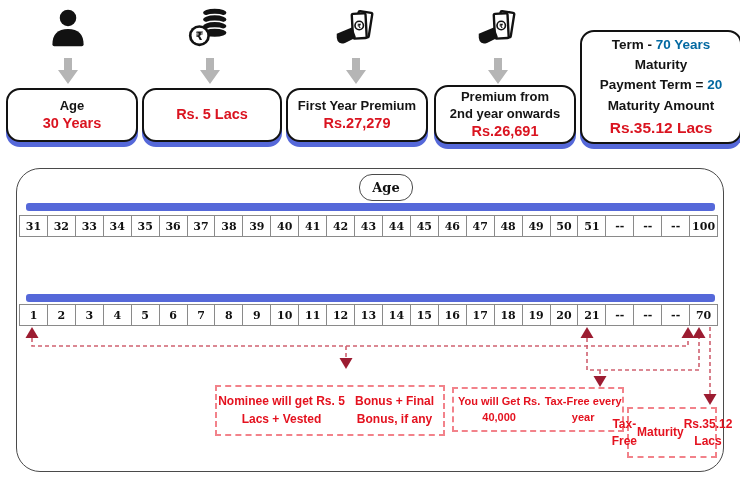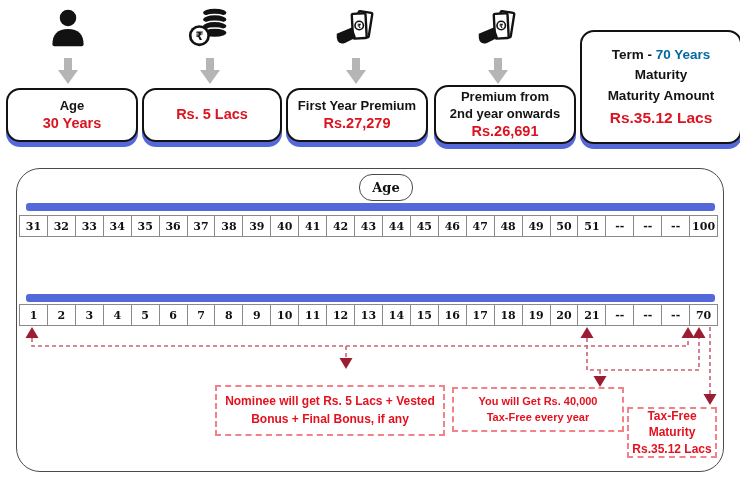--- a/index.html
+++ b/index.html
@@ -24,21 +24,21 @@
         display:flex;align-items:center;justify-content:center;font-family:"DejaVu Serif",serif;
         font-weight:bold;font-size:13px;color:#111;}
   .bluebar{position:absolute;background:#5568d9;border-radius:3px;}
   .cellrow{position:absolute;display:flex;}
   .cell{flex:1 1 0;margin-left:-1px;border:1px solid #8a8a8a;background:#fff;display:flex;
         align-items:center;justify-content:center;font-family:"DejaVu Serif",serif;
         font-weight:bold;font-size:11px;color:#111;}
   .cell:first-child{margin-left:0;}
   
   .note{position:absolute;border:2px dashed #f2828a;color:#e4121f;font-weight:bold;
-        text-align:center;display:flex;flex-direction:column;align-items:center;
+        text-align:center;display:flex;flex-direction:row;align-items:center;
         justify-content:center;line-height:1.45;background:transparent;}
   .overlay{position:absolute;left:0;top:0;pointer-events:none;}
 </style>
 </head>
 <body>
 
 <div class="canvas">
 
   <svg class="icon" style="left:46px;top:5px" width="44" height="46" viewBox="0 0 48 48">
     <circle cx="24" cy="13" r="9" fill="#121212"></circle>
@@ -102,20 +102,21 @@
 
   <div class="hbox" style="left:434px;top:85px;width:138px;height:55px">
     <div class="t">Premium from</div>
     <div class="t">2nd year onwards</div>
     <div class="v">Rs.26,691</div>
   </div>
 
   <div class="hbox sumbox" style="left:580px;top:30px;width:158px;height:110px">
     <div><span>Term  - </span><span class="red">70 Years</span></div>
     <div>Maturity</div>
+    <div><span>Payment Term = </span><span class="red">20</span></div>
     <div>Maturity Amount</div>
     <div class="bigred">Rs.35.12 Lacs</div>
   </div>
 
   <div class="frame">
     <div class="pill" style="left:342px;top:5px;width:52px;height:25px">Age</div>
     <div class="bluebar" style="left:9px;top:34px;width:689px;height:8px"></div>
     <div class="cellrow" style="left:2px;top:46px;width:699px;height:22px">
         <div class="cell">31</div>
         <div class="cell">32</div>

